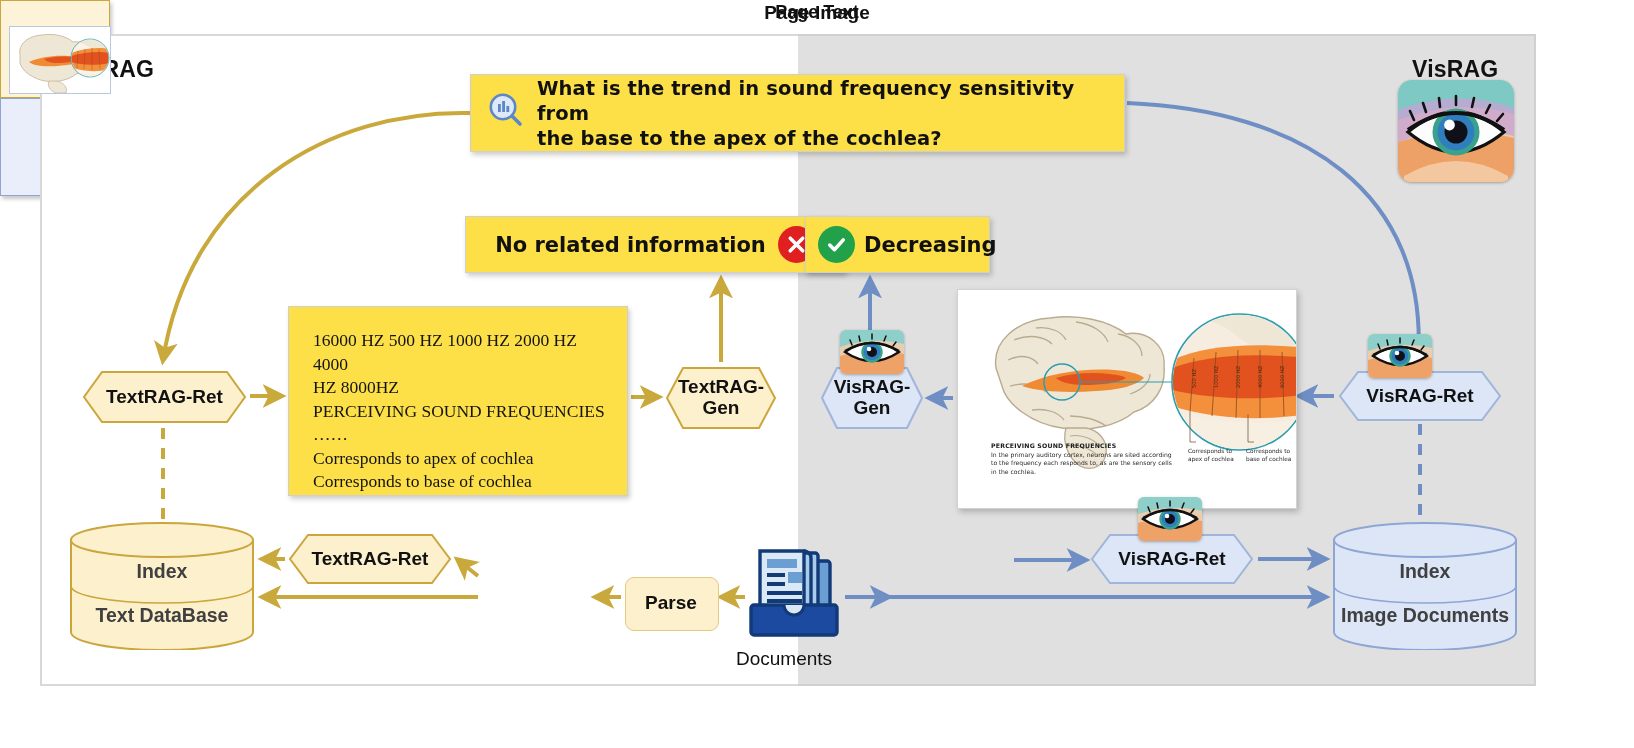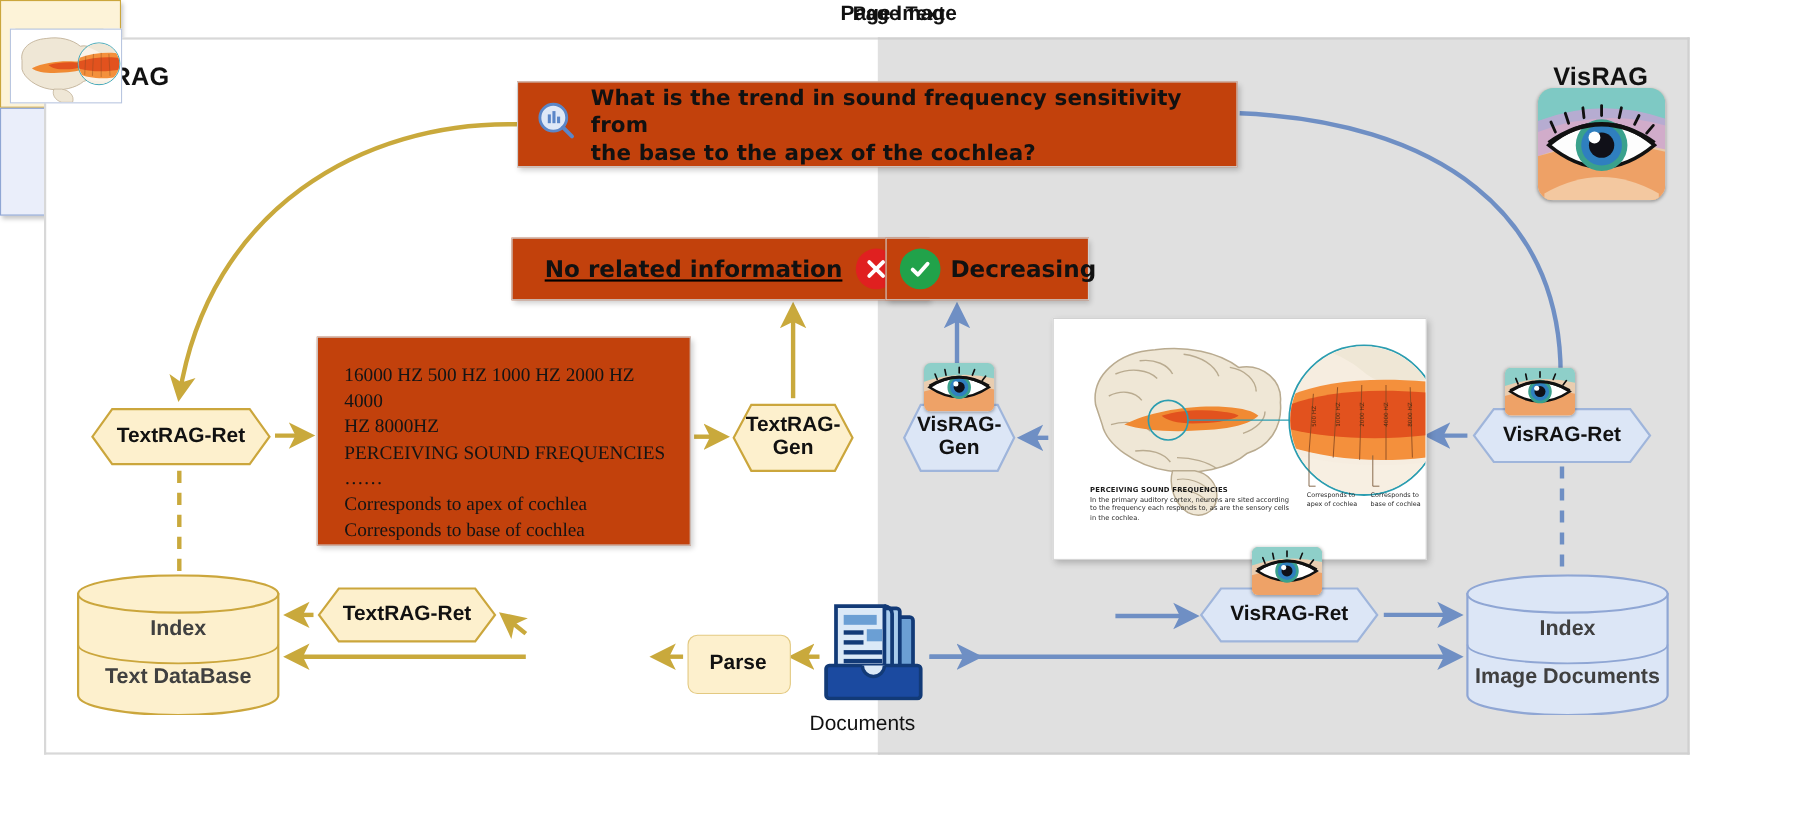--- a/index.html
+++ b/index.html
@@ -19,34 +19,34 @@
   .panel-title{position:absolute;font-weight:bold;font-size:23px;color:#111;
                letter-spacing:.2px;}
   #title-textrag{left:56px;top:56px;}
   #title-visrag{left:1412px;top:56px;}
 
   
   #wires{position:absolute;left:0;top:0;width:1634px;height:748px;
          pointer-events:none;}
 
   
-  .card{position:absolute;box-sizing:border-box;background:#c2410c;
+  .card{position:absolute;box-sizing:border-box;background:#fde047;
         border:1px solid #cfcfcf;
         box-shadow:2px 3px 5px rgba(0,0,0,.20);}
 
   
   #query-box{left:470px;top:74px;width:655px;height:78px;
              display:flex;align-items:center;padding:0 14px;}
   .q-text{font-family:"DejaVu Sans",sans-serif;font-weight:bold;
           font-size:19.5px;line-height:25px;color:#111;margin-left:10px;
           letter-spacing:.1px;}
 
   
   #noinfo-box{left:465px;top:216px;width:380px;height:57px;
-              display:flex;align-items:center;justify-content:center;text-decoration:underline;}
+              display:flex;align-items:center;justify-content:center;}
   #noinfo-box .ans{font-family:"DejaVu Sans",sans-serif;font-weight:bold;
                    font-size:21px;color:#111;}
   #dec-box{left:805px;top:216px;width:185px;height:57px;
            display:flex;align-items:center;padding-left:12px;}
   #dec-box .ans{font-family:"DejaVu Sans",sans-serif;font-weight:bold;
                 font-size:21px;color:#111;margin-left:9px;}
 
   .badge{width:37px;height:37px;border-radius:50%;flex:0 0 auto;
          display:flex;align-items:center;justify-content:center;}
   .badge svg{width:25px;height:25px;}

